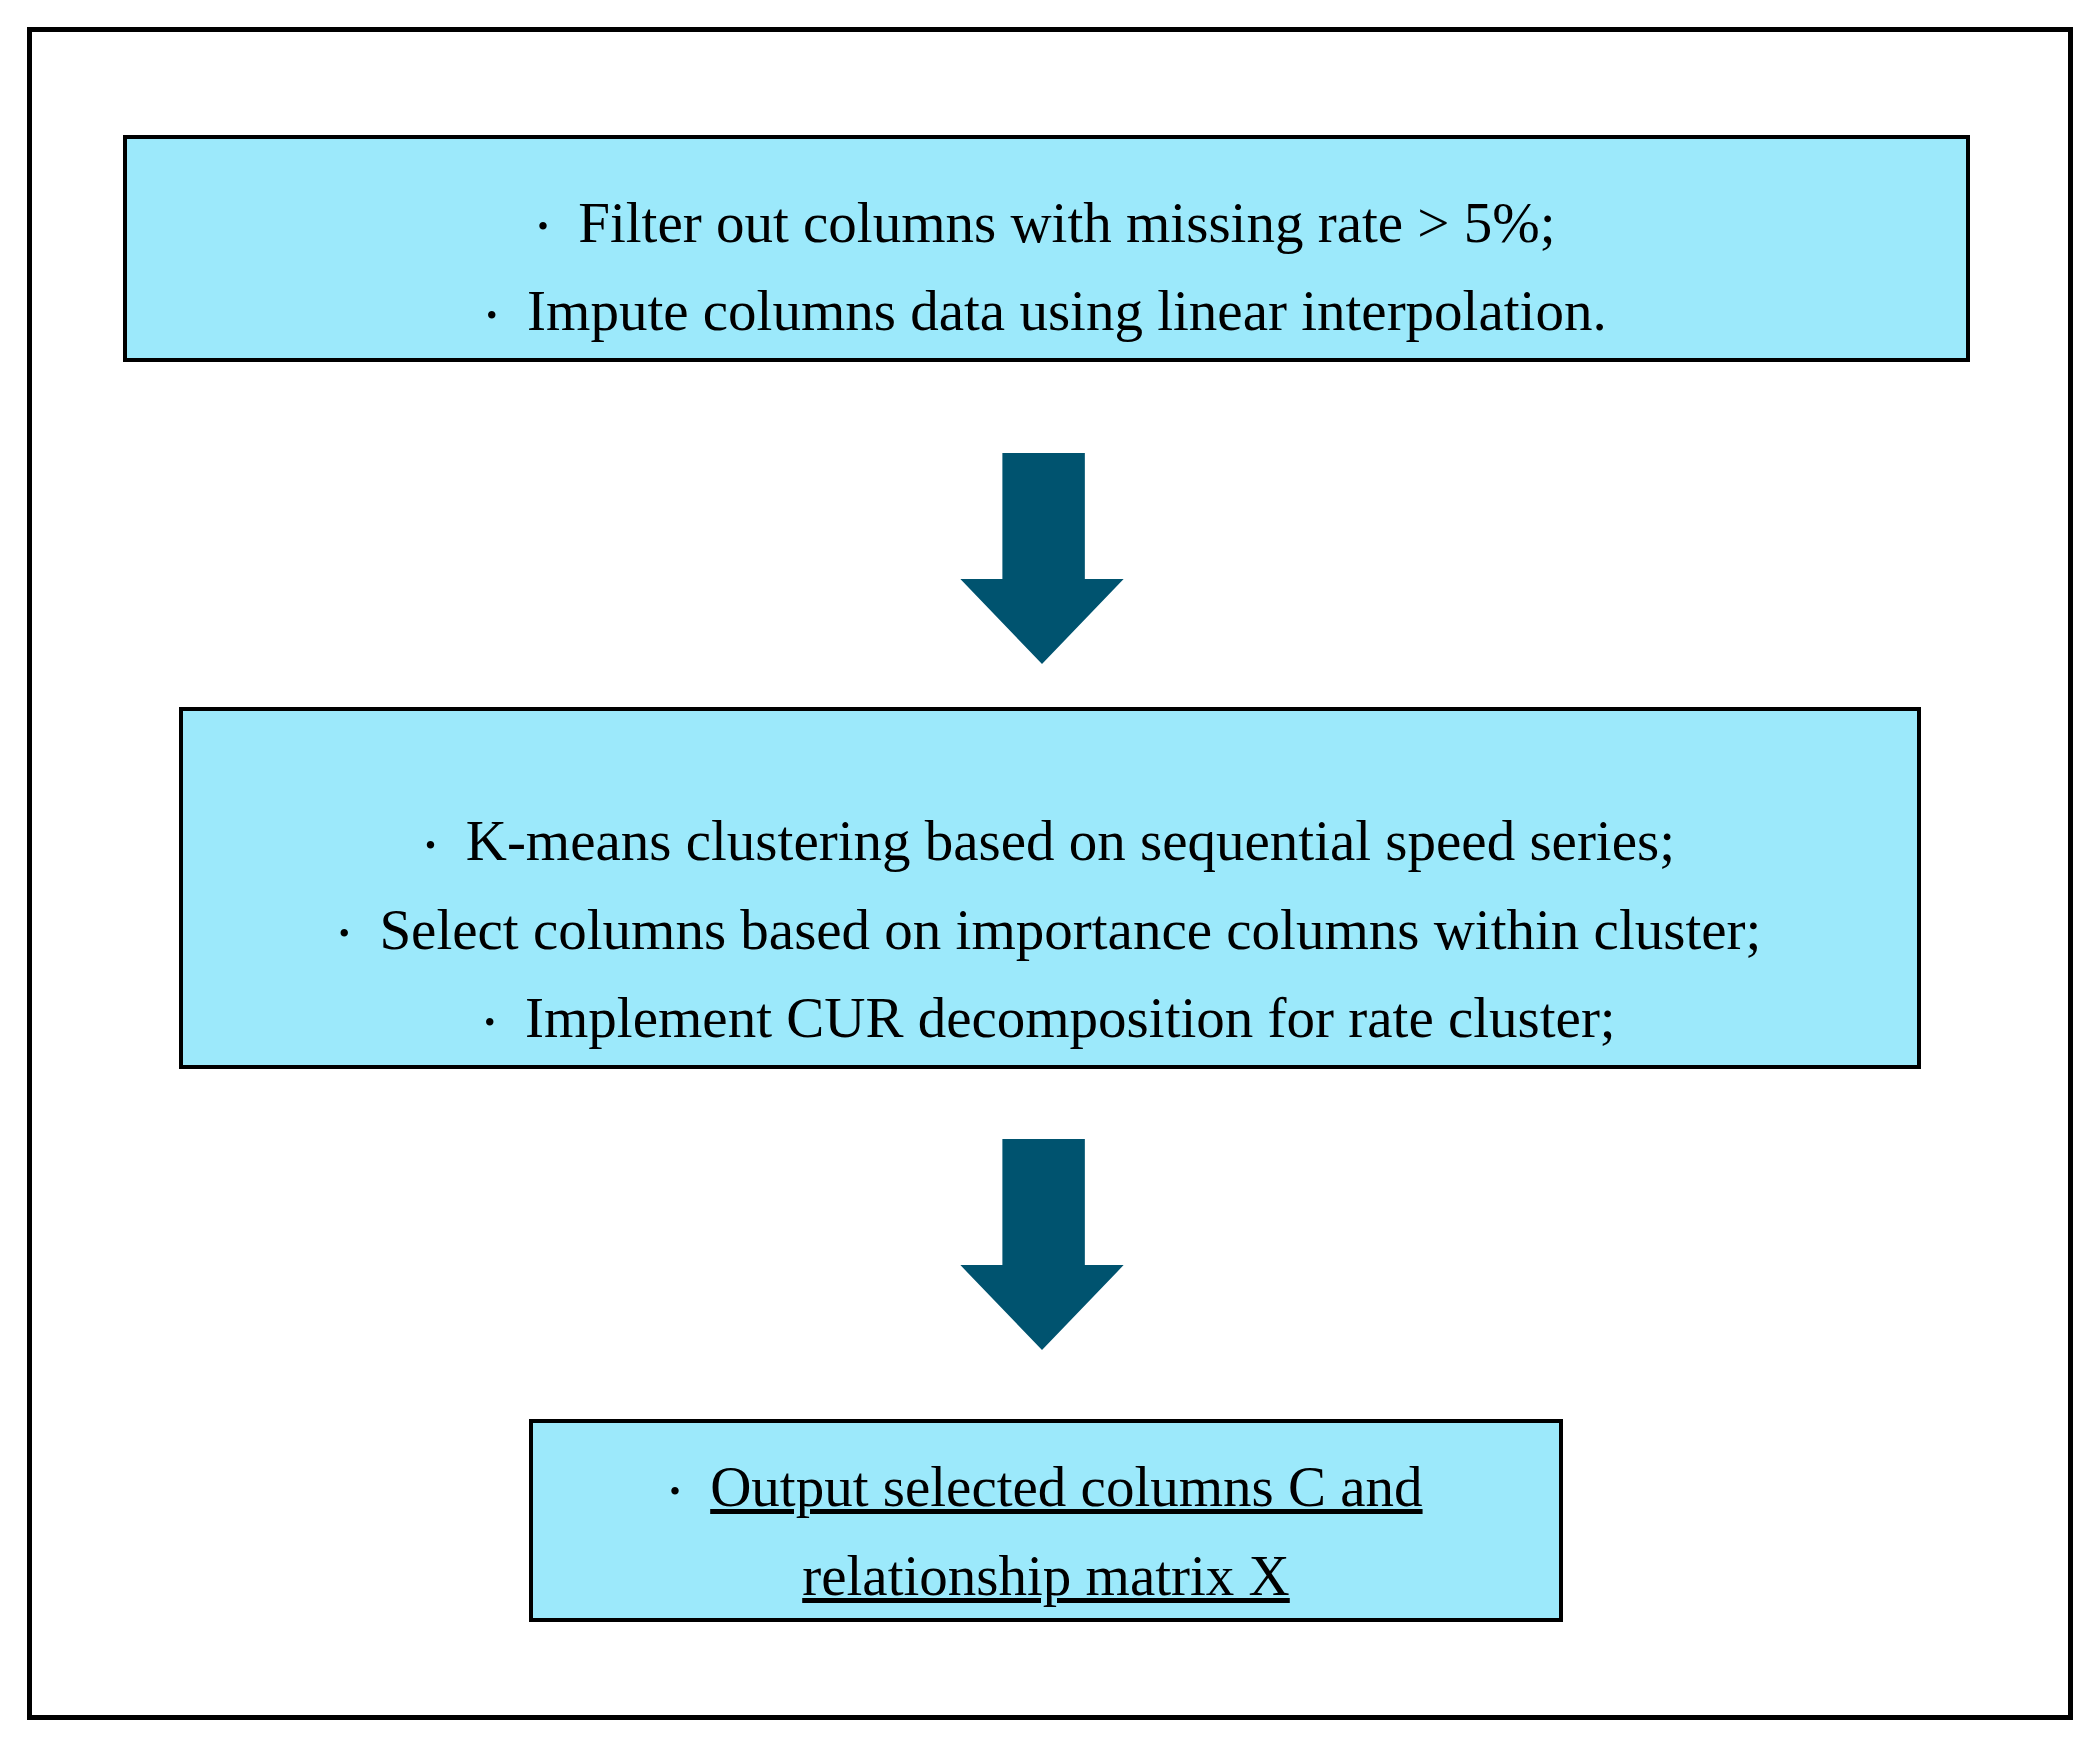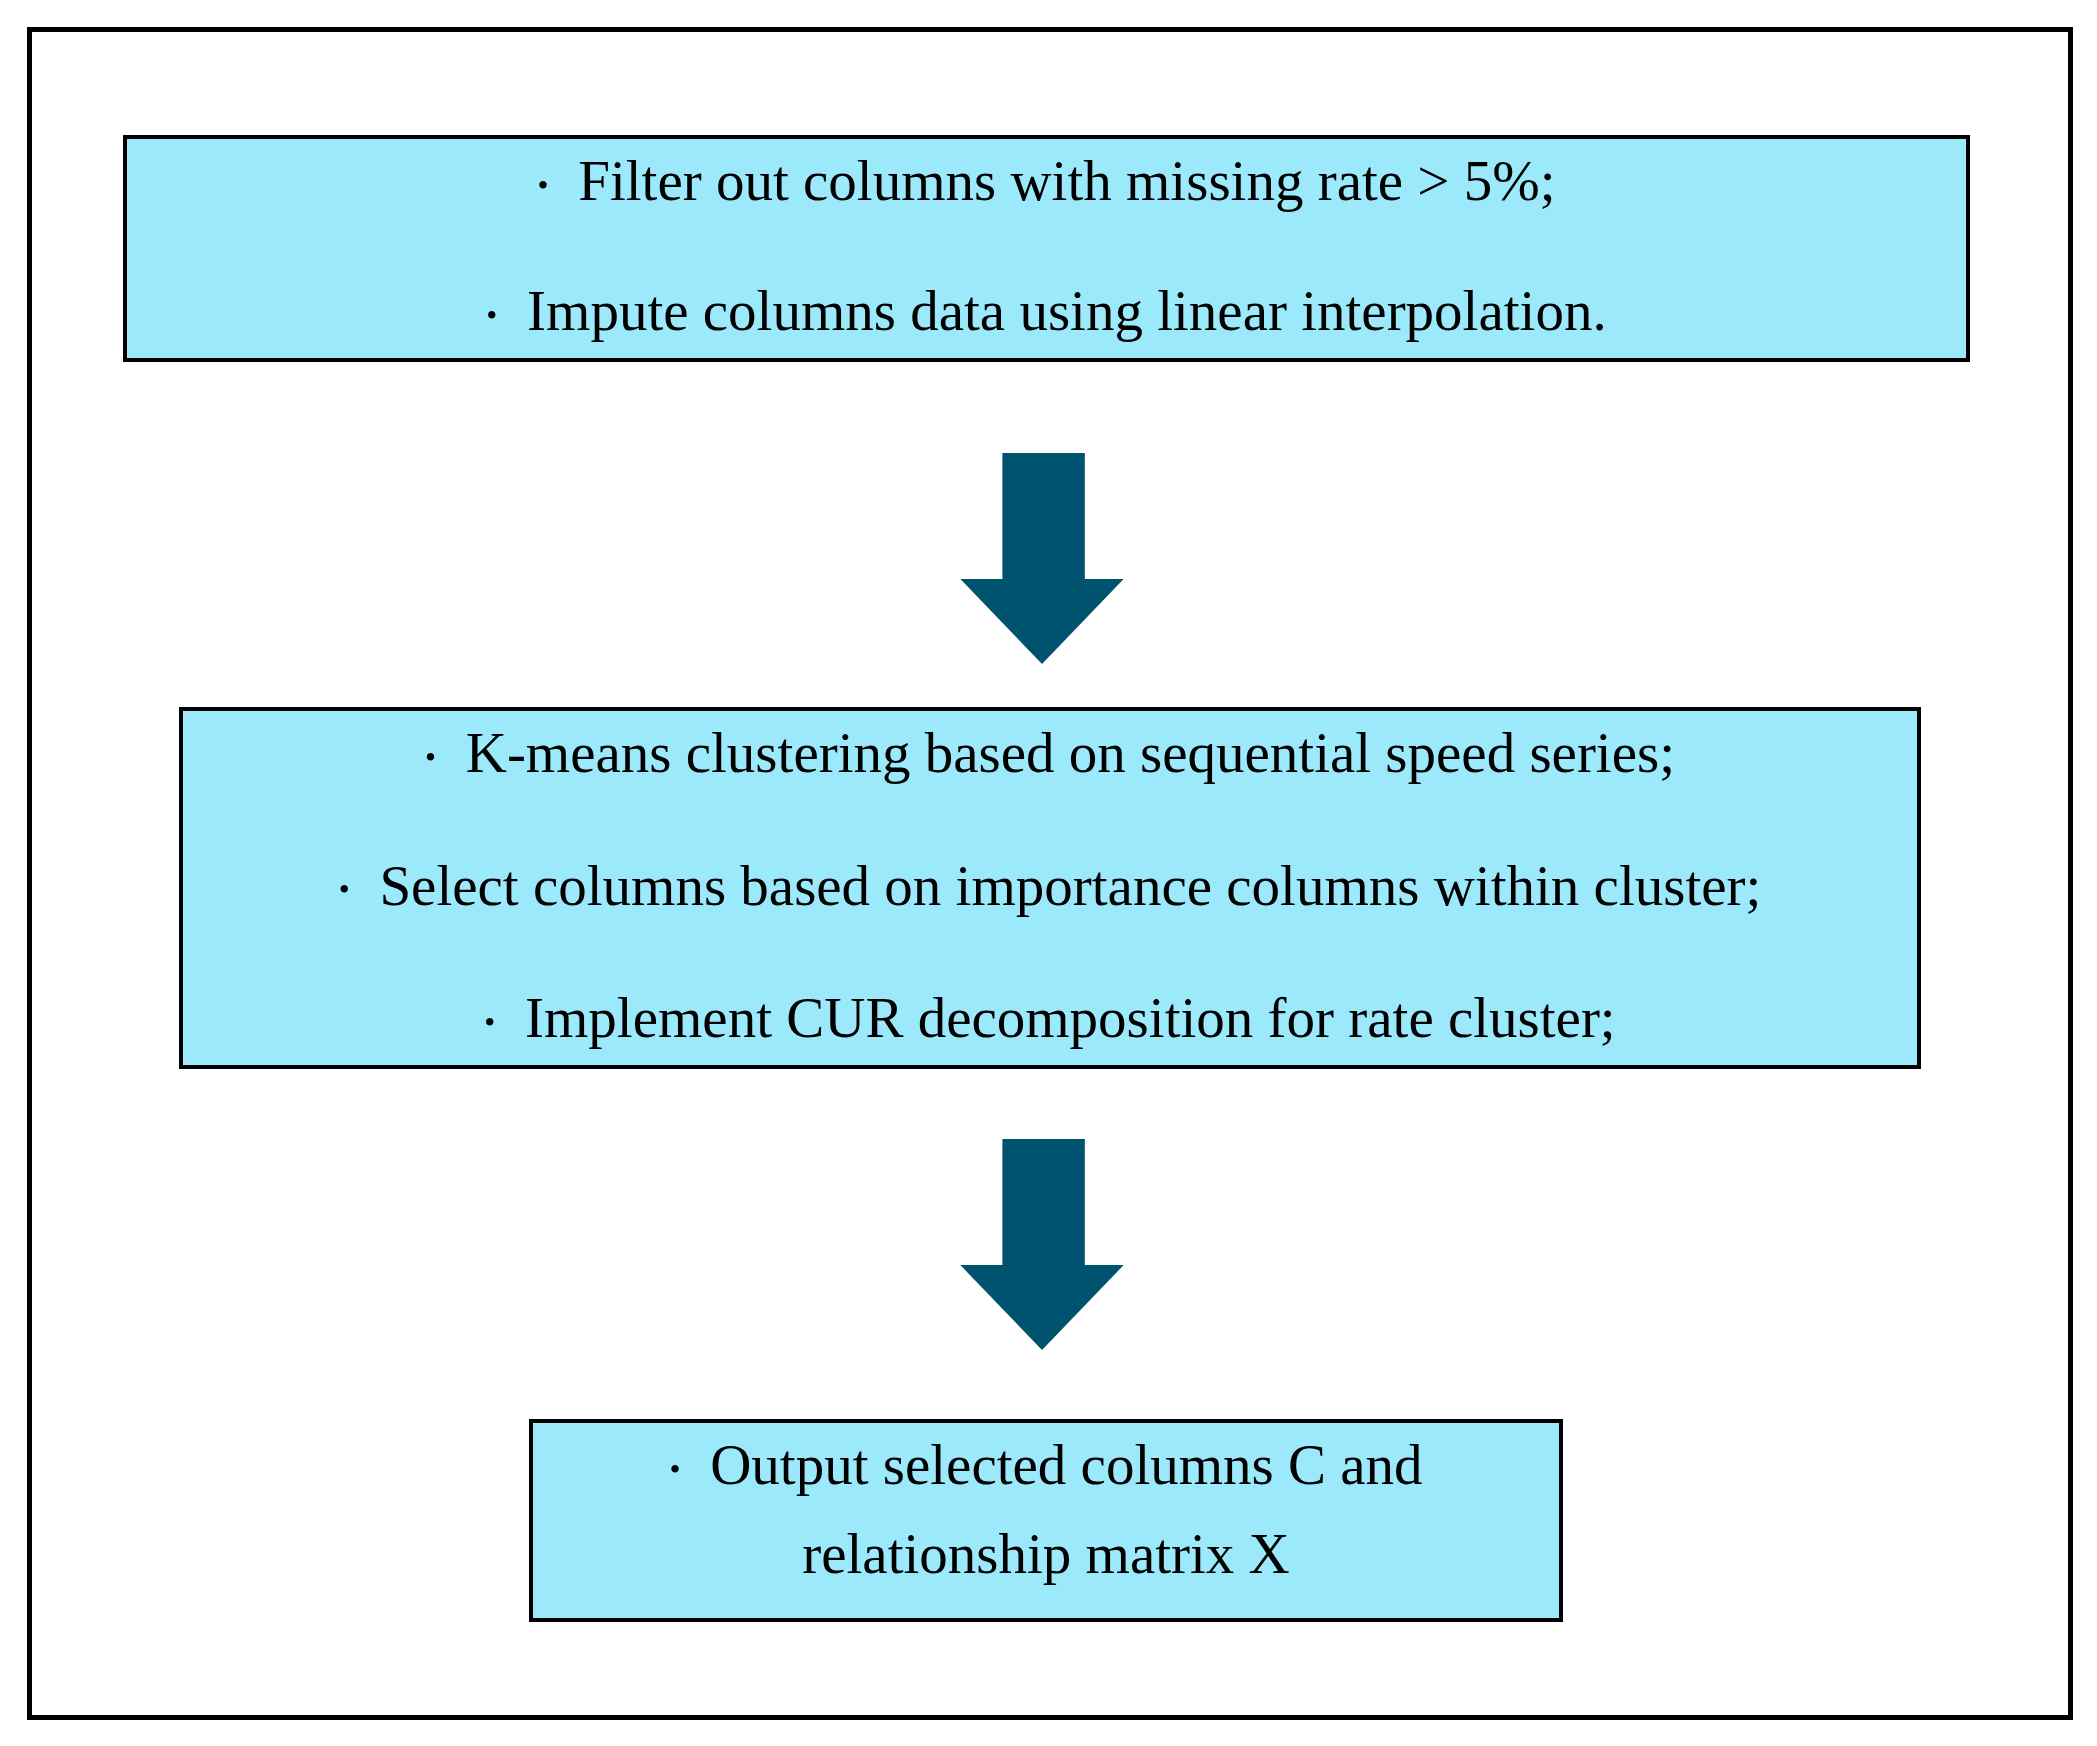--- a/index.html
+++ b/index.html
@@ -26,41 +26,42 @@
     box-sizing: border-box;
     background: transparent;
   }
   .box {
     position: absolute;
     box-sizing: border-box;
     background: var(--box-fill, #9ce9fb);
     border: 4px solid var(--box-border, #000000);
     display: flex;
     flex-direction: column;
-    justify-content: space-between;
+    justify-content: flex-end;
     align-items: center;
   }
   .box-preprocessing {
     left: 123px;
     top: 135px;
     width: 1847px;
     height: 227px;
   }
   .box-clustering {
     left: 179px;
     top: 707px;
     width: 1742px;
     height: 362px;
   }
   .box-output {
     left: 529px;
     top: 1419px;
     width: 1034px;
     height: 203px;
     padding: 0 34px;
+    text-decoration: underline;
   }
   .line {
     font-size: 57px;
     line-height: 84px;
     text-align: center;
     white-space: nowrap;
   }
   .box-output .line {
     white-space: normal;
   }

